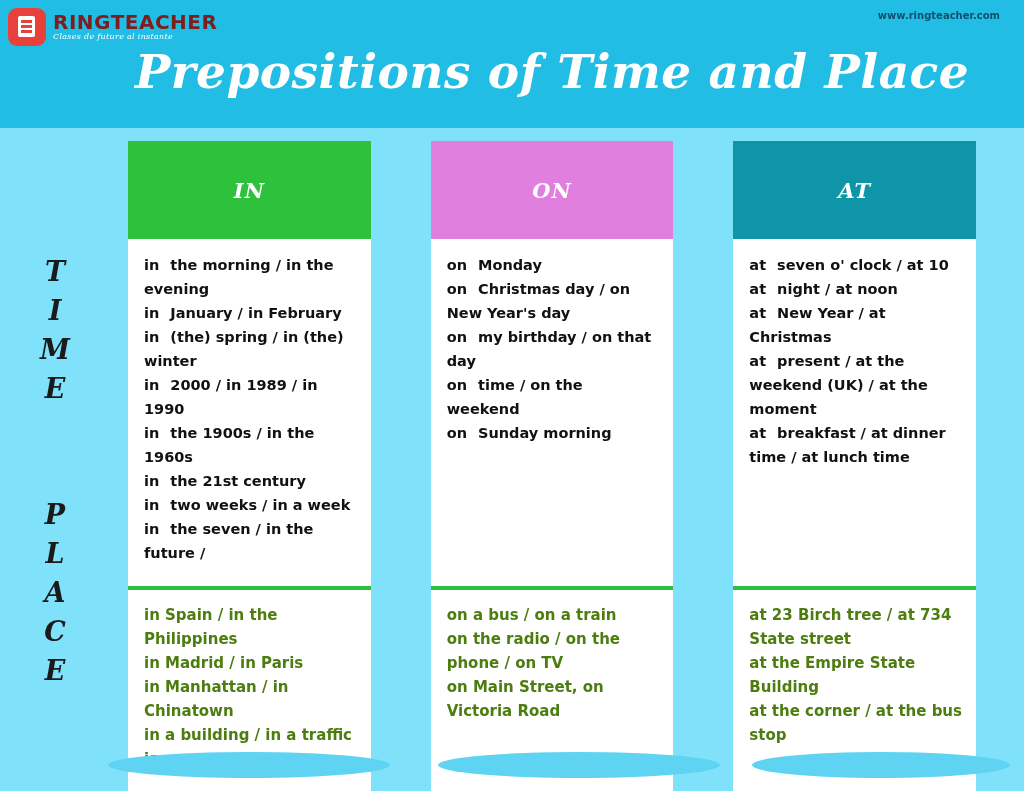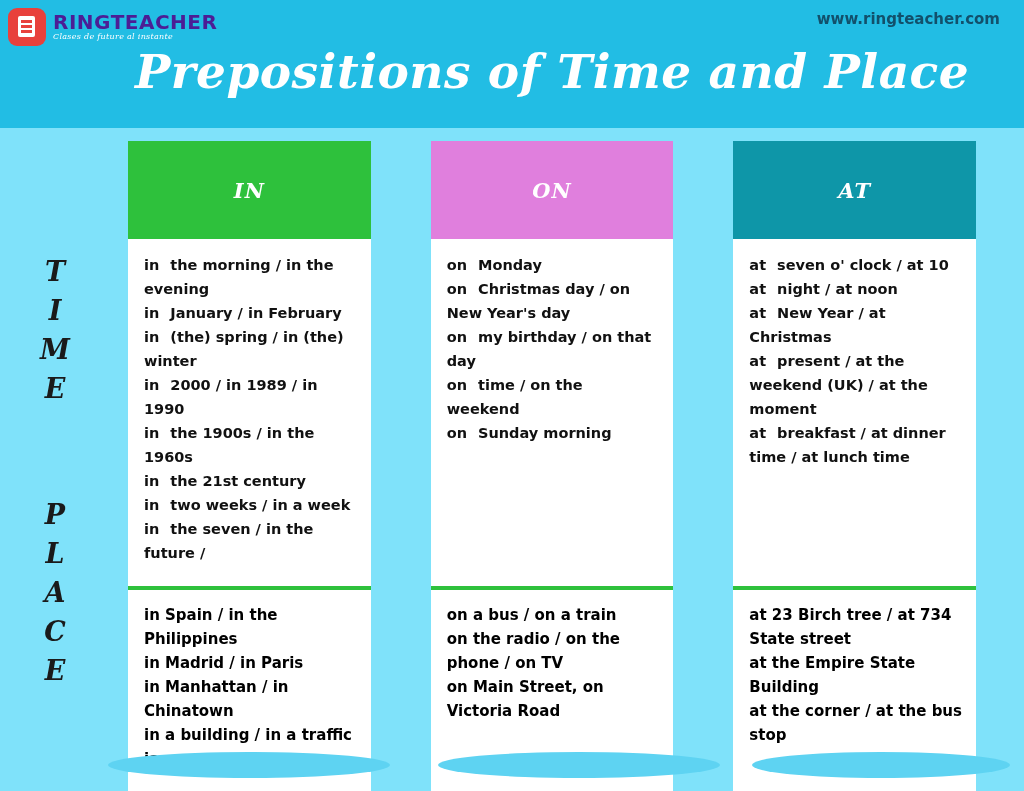--- a/index.html
+++ b/index.html
@@ -51,35 +51,35 @@
     width: 11px; height: 3px;
     background: #e8413c;
     box-shadow: 0 5px 0 0 #e8413c, 0 10px 0 0 #e8413c;
   }
   .logo-text { line-height: 1.05; }
   .logo-name {
     font-family: "DejaVu Sans", sans-serif;
     font-weight: bold;
     font-size: 20px;
     letter-spacing: 0.5px;
-    color: #4c1d95;
+    color: #7f1d1d;
   }
   .logo-tag {
     font-family: "DejaVu Serif", serif;
     font-style: italic;
     font-size: 8px;
     color: #ffffff;
     letter-spacing: 0.3px;
   }
   .site-url {
     position: absolute;
     top: 10px; right: 24px;
     font-family: "DejaVu Sans", sans-serif;
     font-weight: bold;
-    font-size: 15px;
+    font-size: 10px;
     color: #12506b;
   }
   .main-title {
     position: absolute;
     top: 44px;
     left: 0;
     width: 1024px;
     text-align: center;
     font-family: "DejaVu Serif", serif;
     font-style: italic;
@@ -154,21 +154,21 @@
   }
   .place-block {
     position: absolute;
     left: 16px;
     right: 14px;
     top: 364px;
     font-family: "DejaVu Sans", sans-serif;
     font-weight: bold;
     font-size: 15px;
     line-height: 24px;
-    color: #000000;
+    color: #4d7c0f;
   }
 
   
   .col-in  .col-head { background: #2ec13c; }
   .col-on  .col-head { background: #e07fdd; }
   .col-at  .col-head { background: #0e96a8; }
   .col-in  .divider  { background: #2ec13c; }
   .col-on  .divider  { background: #2ec13c; }
   .col-at  .divider  { background: #2ec13c; }
 

